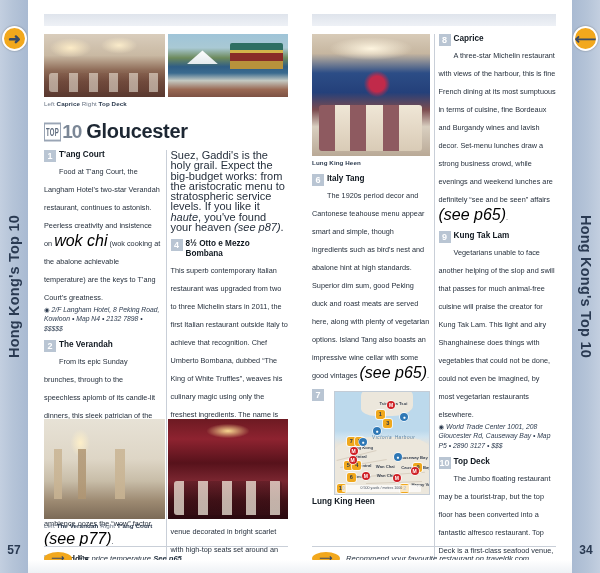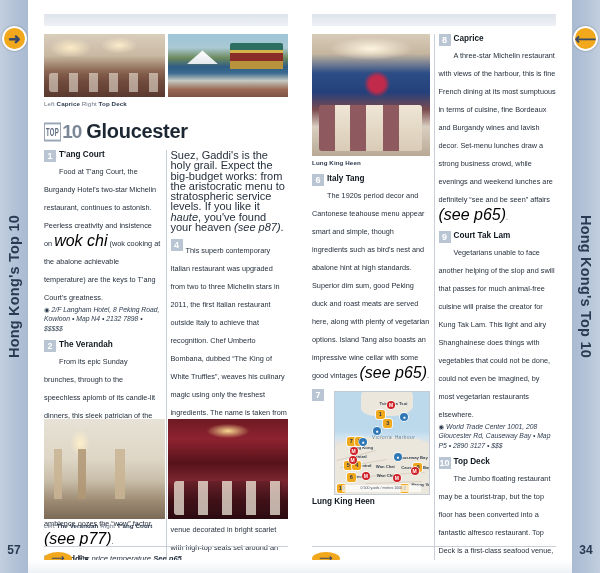--- a/index.html
+++ b/index.html
@@ -288,21 +288,21 @@
     </div>
 
     <div class="cols">
 
       <div class="col with-rule">
 
         <div class="entry">
           <div class="entry-head">
             <span class="numbox">1</span>
             <span class="ename">T'ang Court</span>
-            <span class="etext">Food at T'ang Court, the Burgandy Hotel's two-star Michelin restaurant, continues to astonish. Peerless creativity and insistence on </span><i>wok chi</i><span class="etext"> (wok cooking at the abalone achievable temperature) are the keys to T'ang Court's greatness.</span>
+            <span class="etext">Food at T'ang Court, the Langham Hotel's two-star Verandah restaurant, continues to astonish. Peerless creativity and insistence on </span><i>wok chi</i><span class="etext"> (wok cooking at the abalone achievable temperature) are the keys to T'ang Court's greatness.</span>
             <span class="listing"><span class="glyph">◉</span> <span>2/F Langham Hotel, 8 Peking Road, Kowloon • Map N4 • 2132 7898 • $$$$$</span></span>
           </div>
         </div>
 
         <div class="entry">
           <div class="entry-head">
             <span class="numbox">2</span>
             <span class="ename">The Verandah</span>
             <span class="etext">From its epic Sunday brunches, through to the speechless aplomb of its candle-lit dinners, this sleek patrician of the South-side has a stately lead over the competition. The details are sheer class (when did you last have caesar salad made, as it should be, at your tableside?) and the ambience oozes the “wow” factor </span><i>(see p77)</i><span class="etext">.</span>
           </div>
@@ -316,20 +316,21 @@
           </div>
         </div>
       </div>
 
       <div class="col">
         <p class="body"><span>Suez, Gaddi's is the holy grail. Expect the big-budget works: from the aristocratic menu to stratospheric service levels. If you like it </span><i>haute</i><span>, you've found your heaven </span><i>(see p87)</i><span>.</span></p>
 
         <div class="entry">
           <div class="entry-head">
             <span class="numbox">4</span>
+            <span class="ename">8½ Otto e Mezzo Bombana</span>
             <span class="etext">This superb contemporary Italian restaurant was upgraded from two to three Michelin stars in 2011, the first Italian restaurant outside Italy to achieve that recognition. Chef Umberto Bombana, dubbed “The King of White Truffles”, weaves his culinary magic using only the freshest ingredients. The name is taken from Federico Fellini's 1963 autobiographical film </span><i>(see p65)</i><span class="etext">.</span>
           </div>
         </div>
 
         <div class="entry">
           <div class="entry-head">
             <span class="numbox">5</span>
             <span class="ename">L'Atelier de Joël Robuchon</span>
             <span class="etext">L'Atelier is a highly contemporary venue decorated in bright scarlet with high-top seats set around an open kitchen. The set menu options combine classic French culinary traditions with distinctive Asian</span>
           </div>
@@ -446,40 +447,41 @@
           <div class="entry-head">
             <span class="numbox">8</span>
             <span class="ename">Caprice</span>
             <span class="etext">A three-star Michelin restaurant with views of the harbour, this is fine French dining at its most sumptuous in terms of cuisine, fine Bordeaux and Burgandy wines and lavish decor. Set-menu lunches draw a strong business crowd, while evenings and weekend lunches are definitely “see and be seen” affairs </span><i>(see p65)</i><span class="etext">.</span>
           </div>
         </div>
 
         <div class="entry">
           <div class="entry-head">
             <span class="numbox">9</span>
-            <span class="ename">Court Tak Lam</span>
+            <span class="ename">Kung Tak Lam</span>
             <span class="etext">Vegetarians unable to face another helping of the slop and swill that passes for much animal-free cuisine will praise the creator for Kung Tak Lam. This light and airy Shanghainese does things with vegetables that could not be done, could not even be imagined, by most vegetarian restaurants elsewhere.</span>
             <span class="listing"><span class="glyph">◉</span> <span>World Trade Center 1001, 208 Gloucester Rd, Causeway Bay • Map P5 • 2890 3127 • $$$</span></span>
           </div>
         </div>
 
         <div class="entry">
           <div class="entry-head">
             <span class="numbox">10</span>
             <span class="ename">Top Deck</span>
             <span class="etext">The Jumbo floating restaurant may be a tourist-trap, but the top floor has been converted into a fantastic alfresco restaurant. Top Deck is a first-class seafood venue, serving everything from tempura soft-shelled crab to tasty </span>
           </div>
         </div>
       </div>
     </div>
 
     <div class="footer" style="left:12px; right:16px;">
       <div class="footer-rule"></div>
       <div class="footer-row">
         <div class="oval">⟶</div>
+        <div class="footer-text">Recommend your favourite restaurant on traveldk.com</div>
       </div>
     </div>
     <div class="footer-bottom-band"></div>
   </div>
 
   <div class="tab-bar right">
     <div class="arrow-badge">⟵</div>
     <div class="tab-title">Hong Kong's Top 10</div>
     <div class="pagenum" style="left:0;width:28px">34</div>
   </div>

